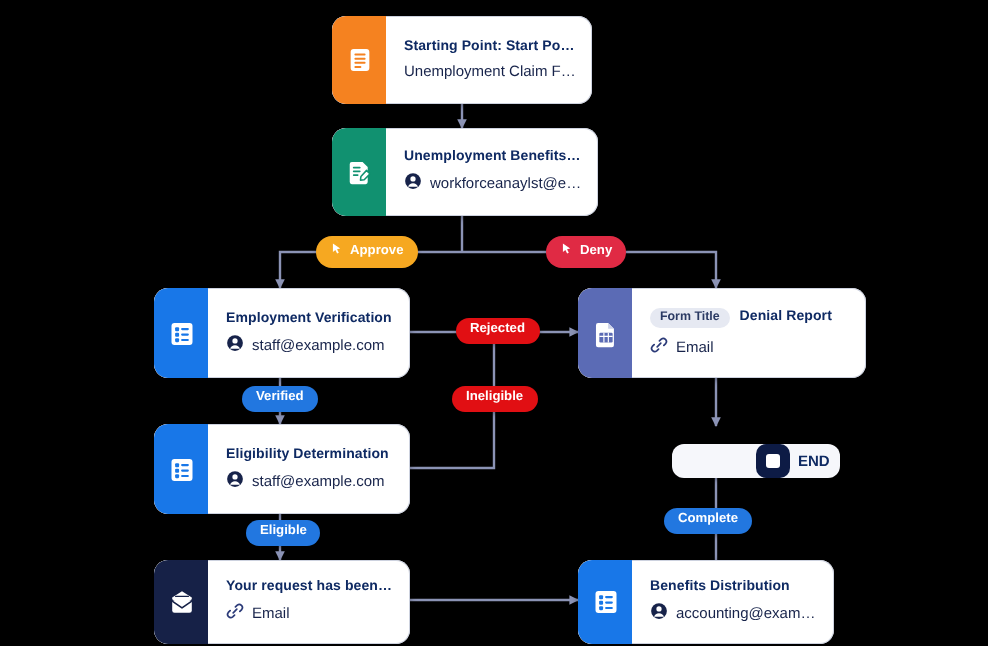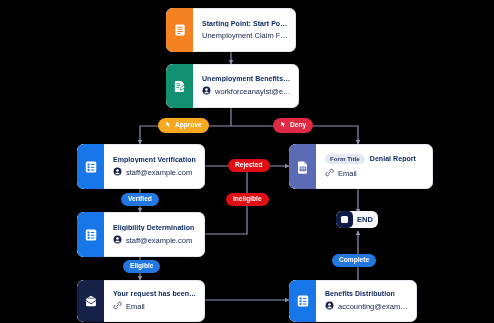--- a/index.html
+++ b/index.html
@@ -393,20 +393,20 @@
   </div>
 
   <div class="badge blue" style="left:123px; top:260px;">
     <span>Eligible</span>
   </div>
 
   <div class="badge blue" style="left:332px; top:254px;">
     <span>Complete</span>
   </div>
 
-  <div class="endnode" style="left:336px; top:211px;">
+  <div class="endnode" style="left:336px; top:222px;padding-left:42px;">
     <span class="end-ic">
       <span class="end-sq"></span>
     </span>
     <span class="end-label">END</span>
   </div>
 
 </div>
 
 </body></html>

